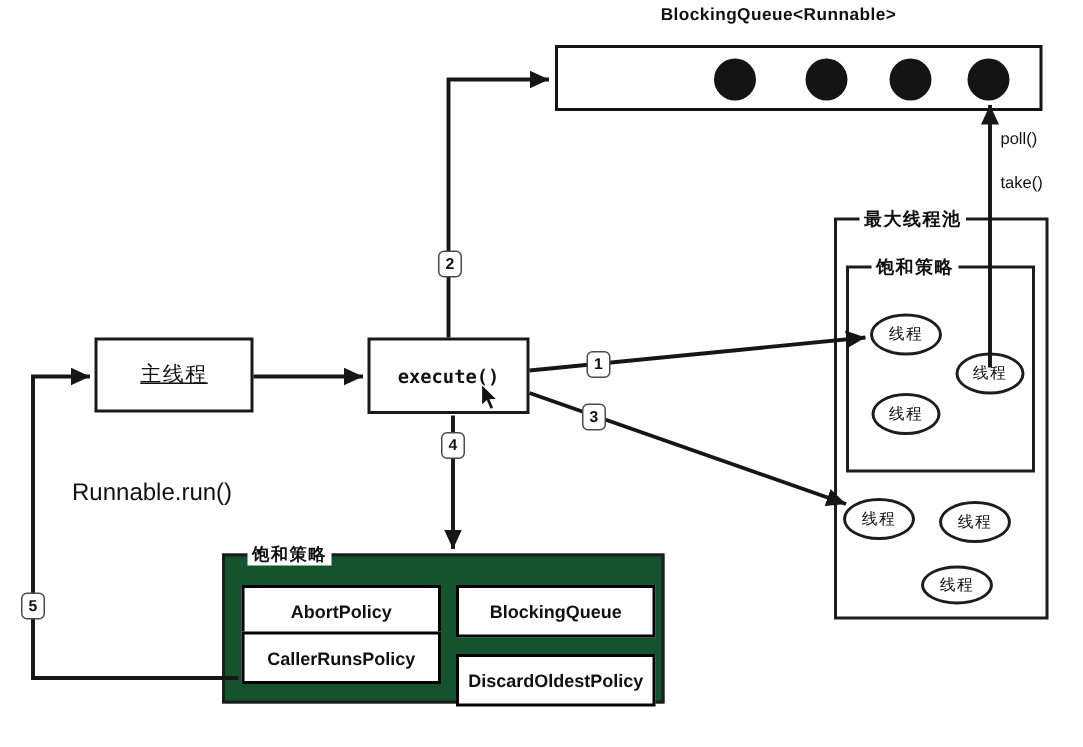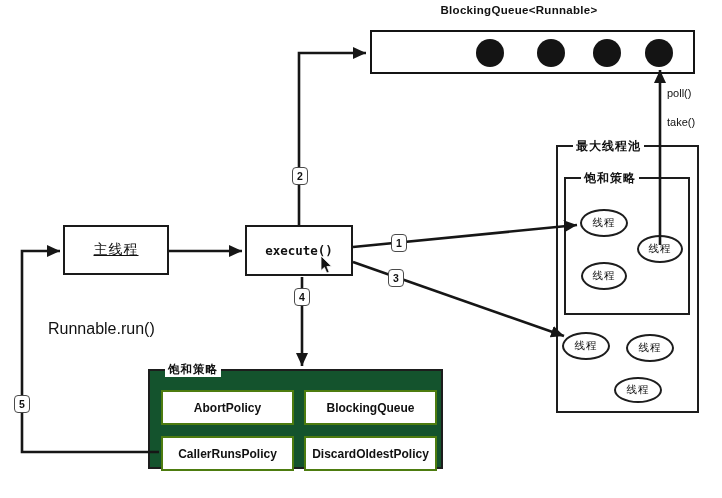--- a/index.html
+++ b/index.html
@@ -54,21 +54,21 @@
     background:#fff;display:flex;align-items:center;justify-content:center;
     font-size:10.5px;box-sizing:border-box;z-index:3;letter-spacing:1px;text-align:center;
   }
   
   #policy-group{
     position:absolute;left:148px;top:369px;width:295px;height:100px;
     border:2px solid #1d1d1d;background:#14532d;box-sizing:border-box;z-index:2;
   }
   #policy-group .pool-label{font-size:11.5px;}
   .policy-box{
-    position:absolute;border:2px solid #4d7c0f;background:#fff;
+    position:absolute;border:2px solid #000000;background:#fff;
     display:flex;align-items:center;justify-content:center;
     font-weight:bold;font-size:12px;box-sizing:border-box;
   }
   
   .free-label{position:absolute;font-weight:normal;font-size:11px;z-index:2;white-space:nowrap;}
   
   .step-badge{
     position:absolute;width:14px;height:16px;
     background:#fff;border:1.5px solid #4a4a4a;border-radius:4px;
     display:flex;align-items:center;justify-content:center;
@@ -134,21 +134,21 @@
   </div>
 
   <div id="policy-group">
     <span class="pool-label">饱和策略</span>
     <div class="policy-box" style="left:11px;top:19px;width:133px;height:35px">
       <span>AbortPolicy</span>
     </div>
     <div class="policy-box" style="left:154px;top:19px;width:133px;height:35px">
       <span>BlockingQueue</span>
     </div>
-    <div class="policy-box" style="left:11px;top:65px;width:133px;height:35px">
+    <div class="policy-box" style="left:11px;top:50px;width:133px;height:35px">
       <span>CallerRunsPolicy</span>
     </div>
     <div class="policy-box" style="left:154px;top:65px;width:133px;height:35px">
       <span>DiscardOldestPolicy</span>
     </div>
   </div>
 
   <svg id="wires" width="722" height="498">
     <defs>
       <marker id="arr" markerUnits="userSpaceOnUse" markerWidth="14" markerHeight="12" refX="13" refY="6" orient="auto">

